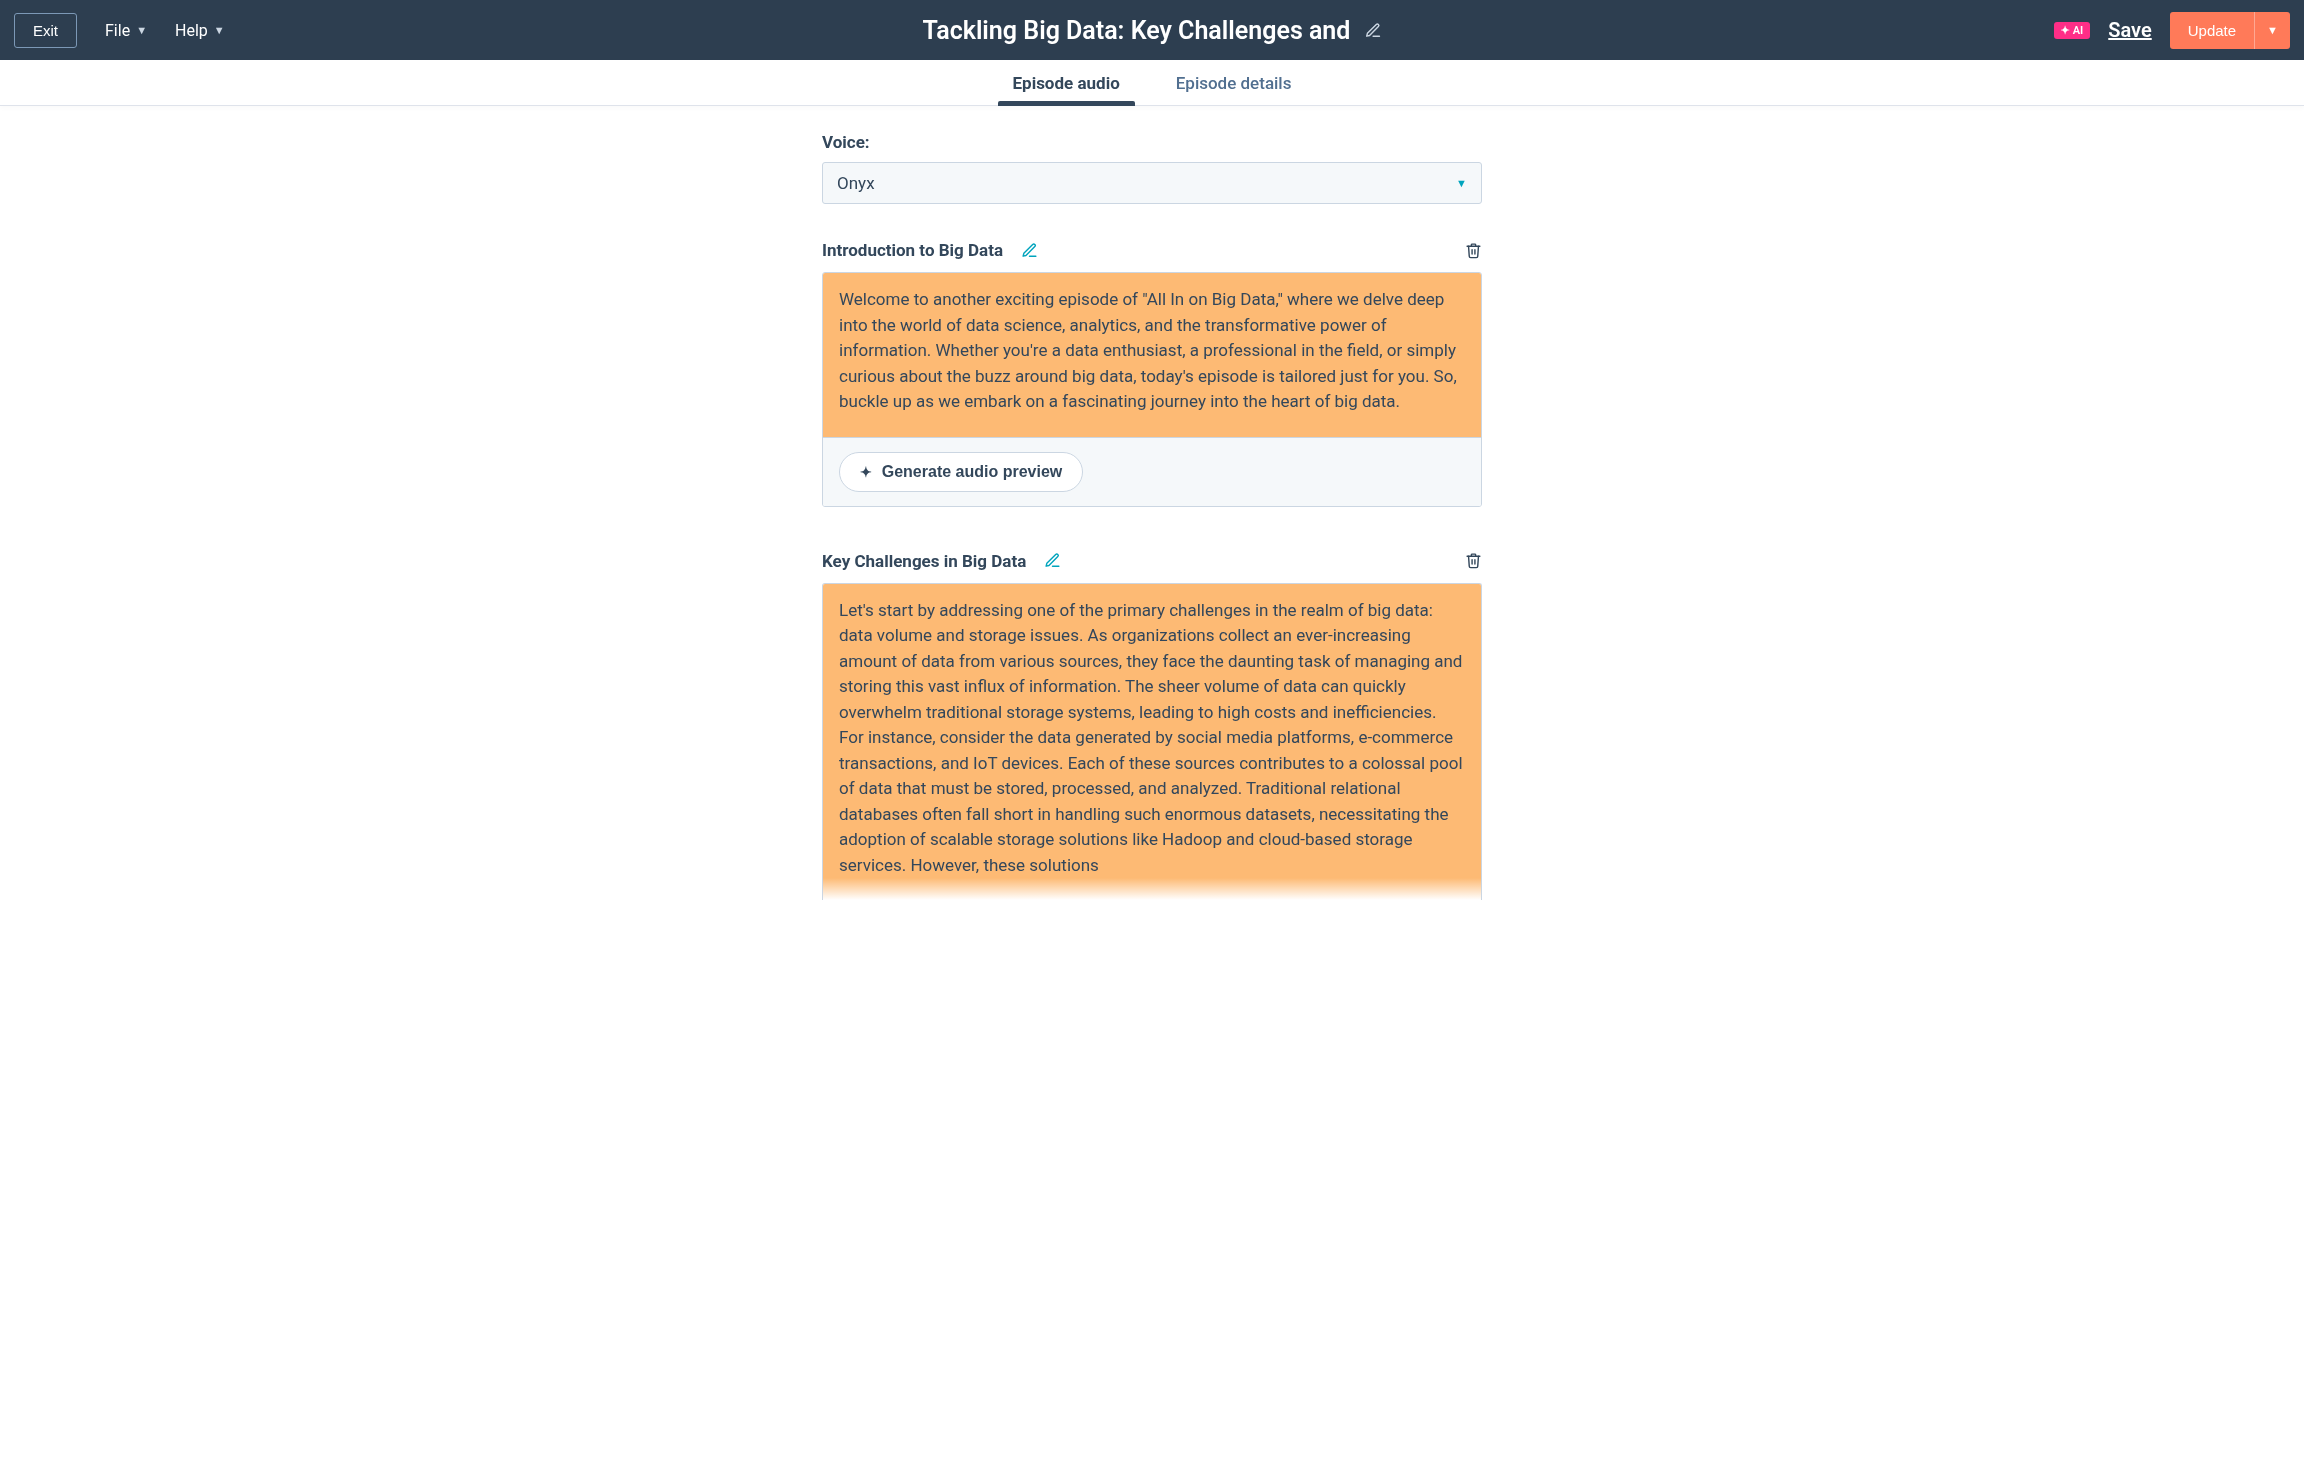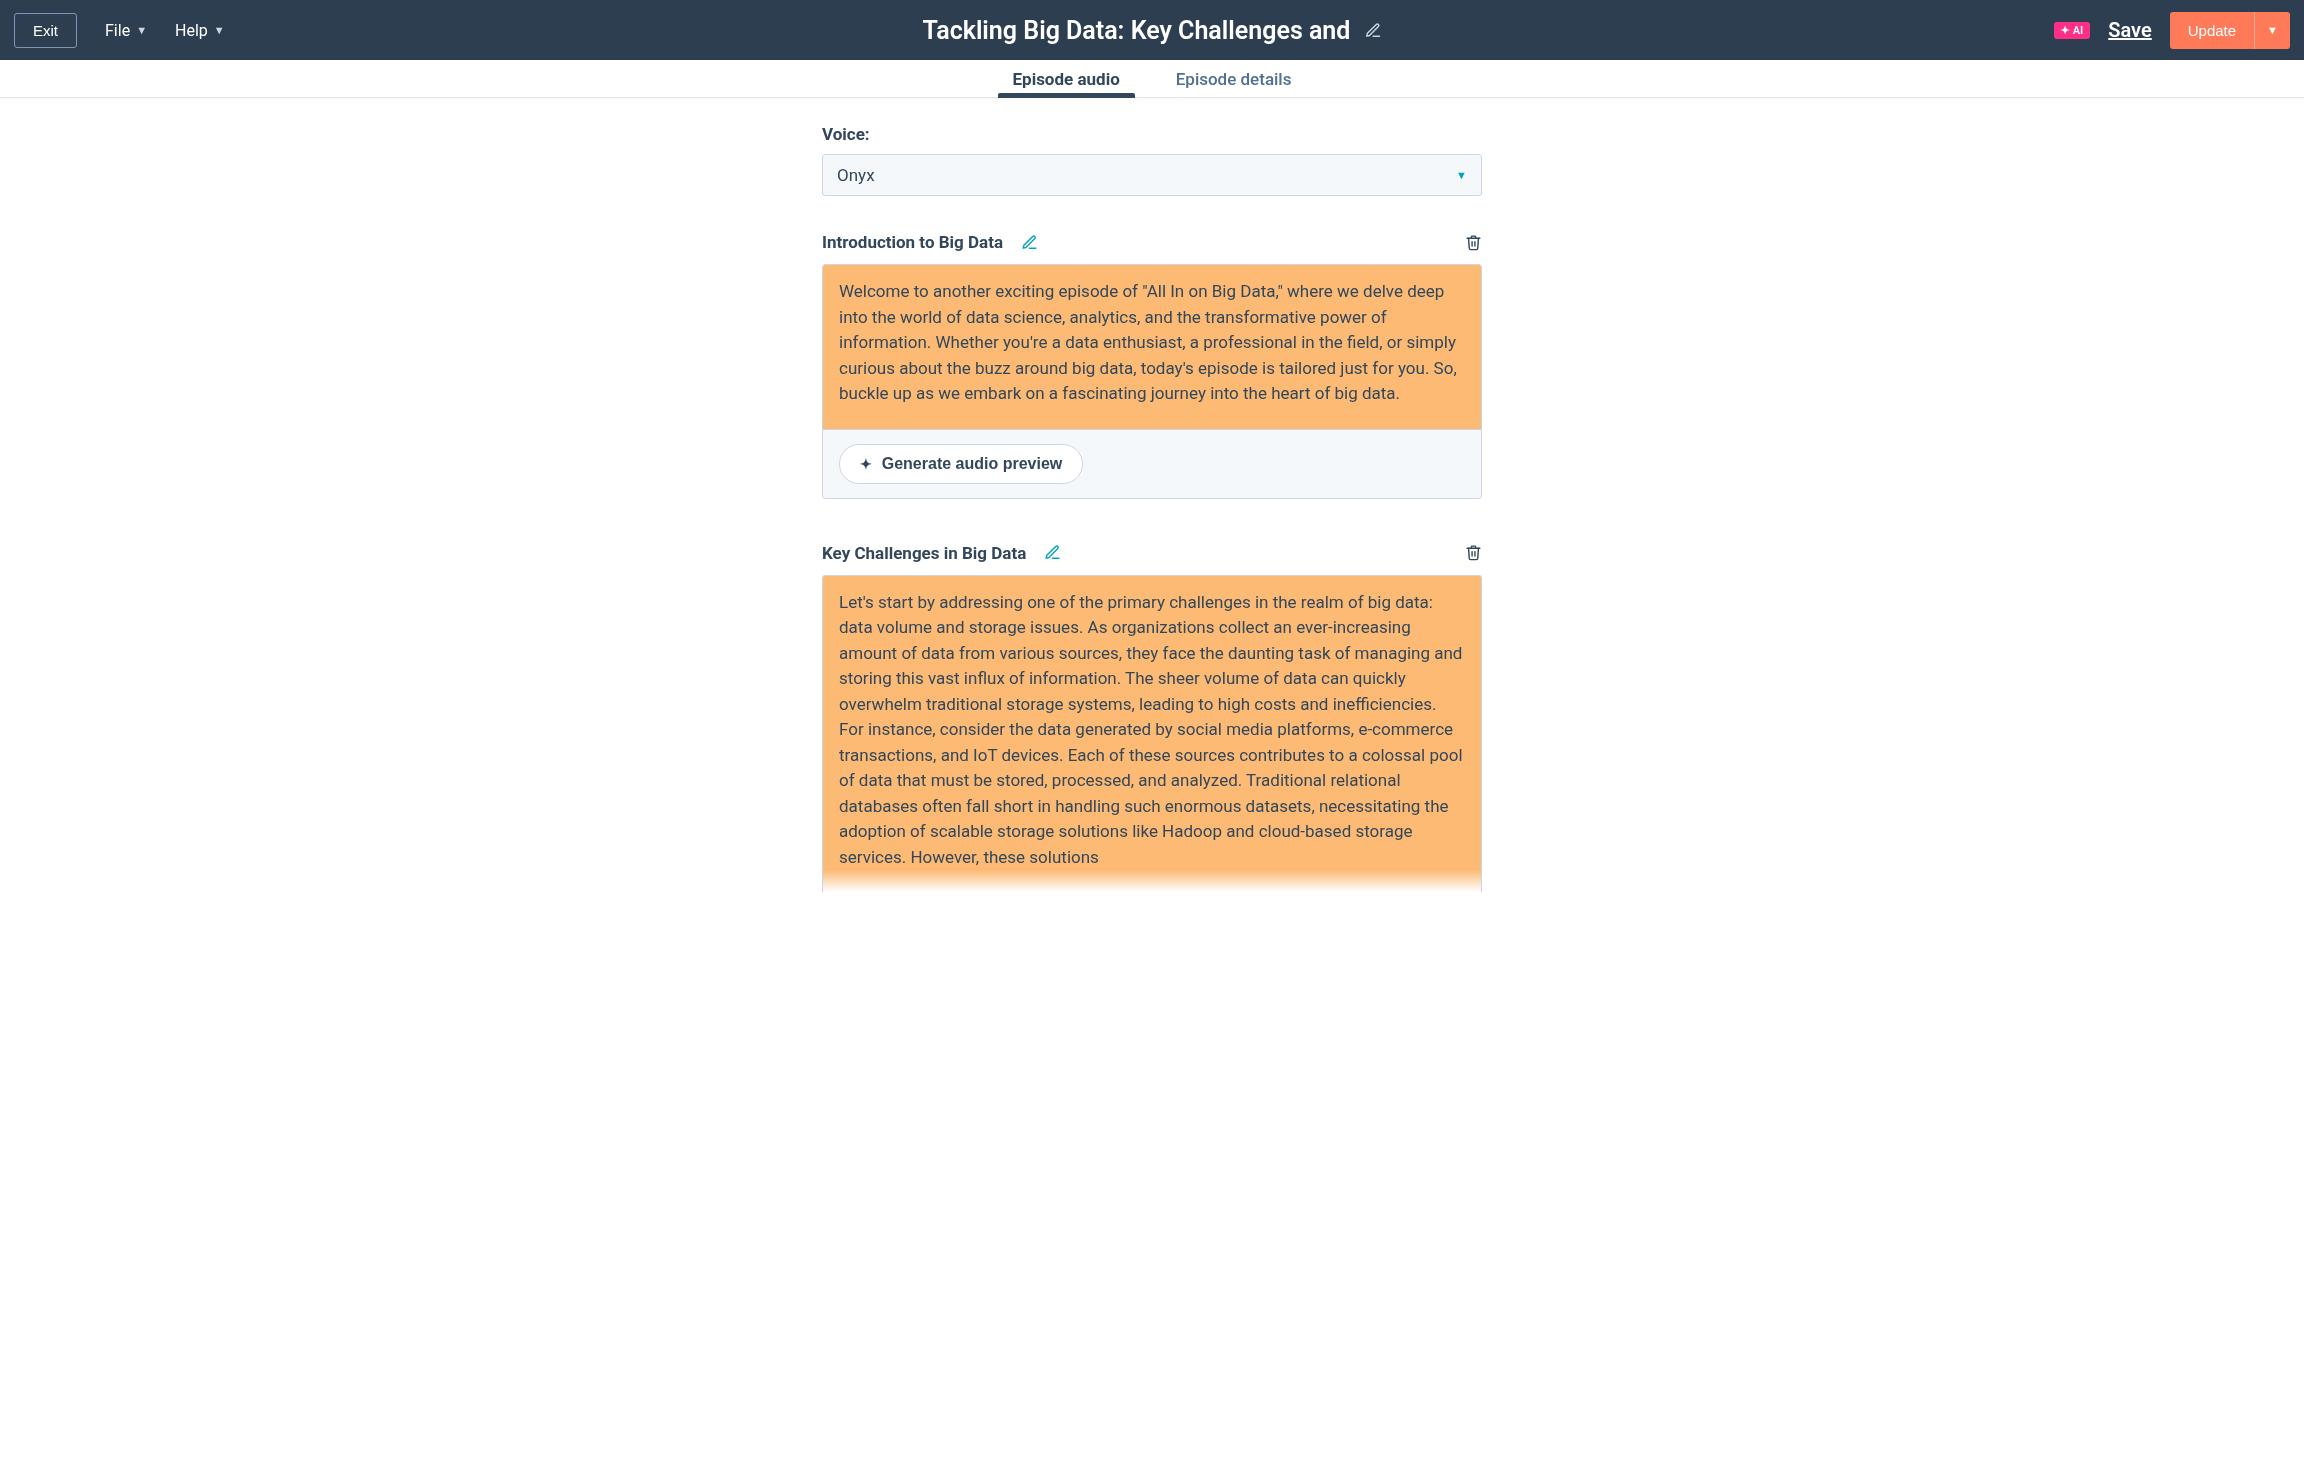--- a/index.html
+++ b/index.html
@@ -109,21 +109,21 @@
     padding: 10px 12px;
     border-radius: 0 3px 3px 0;
     cursor: pointer;
     font-size: 11px;
   }
 
   
   .tabs-bar {
     background: #fff;
     border-bottom: 1px solid #dfe3eb;
-    height: 38px;
+    height: 46px;
     display: flex;
     justify-content: center;
     align-items: center;
     gap: 56px;
     box-shadow: 0 3px 4px rgba(0,0,0,0.02);
   }
   .tab {
     color: #516f90;
     font-size: 17px;
     font-weight: 500;

